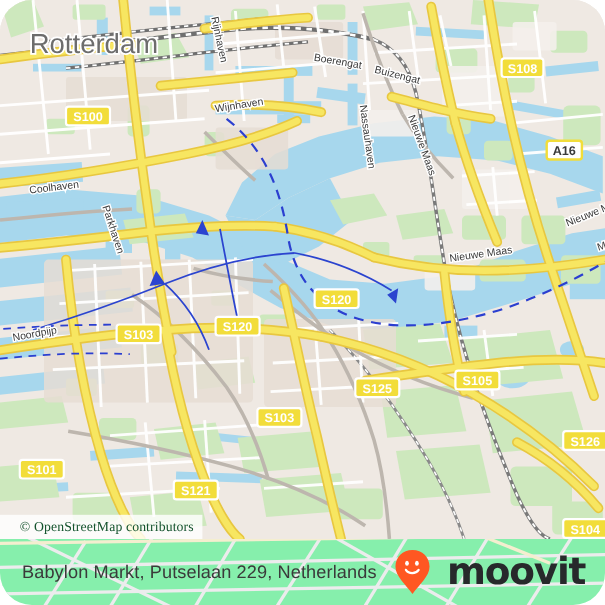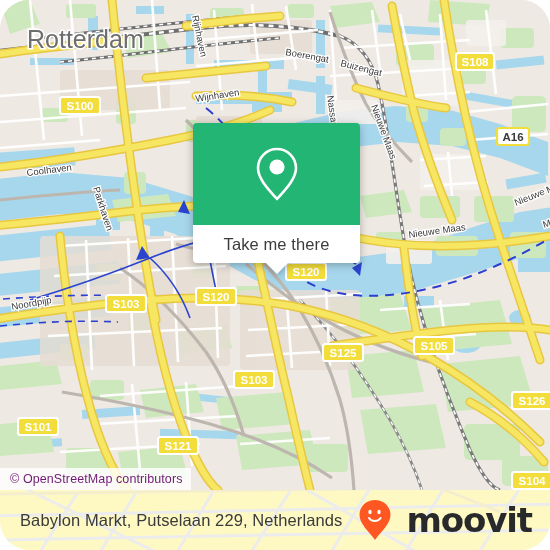--- a/index.html
+++ b/index.html
@@ -33,25 +33,25 @@
   }
   #map svg { display: block; }
 
   
   #osm-attrib {
     position: absolute;
     left: 0;
     bottom: 0;
     height: 22px;
     line-height: 22px;
-    padding: 0 8px 0 10px;
+    padding: 0 8px 0 18px;
     background: rgba(255,255,255,0.82);
     font-size: 12.5px;
-    color: #701a75;
-    font-family: Liberation Sans, sans-serif;
+    color: #14532d;
+    font-family: Liberation Serif, serif;
     white-space: nowrap;
     letter-spacing: 0.1px;
   }
 
   
   #popup {
     position: absolute;
     left: 193px;
     top: 123px;
     width: 167px;
@@ -91,21 +91,21 @@
     border-top: 11px solid #ffffff;
   }
 
   
   #footer {
     position: absolute;
     left: 0;
     top: 490px;
     width: 550px;
     height: 60px;
-    background: #fef9c3;
+    background: #86efac;
     overflow: hidden;
   }
   #footer-watermark {
     position: absolute;
     inset: 0;
     opacity: 1;
   }
   #footer-inner {
     position: relative;
     width: 100%;
@@ -519,32 +519,20 @@
             <rect x="512" y="472" width="40" height="17" rx="2.5" fill="#f2dd3a" stroke="#ffffff" stroke-width="2"></rect>
             <text x="532" y="485" font-size="11.5" font-weight="bold" fill="#ffffff" text-anchor="middle">S104</text>
           </g>
         </g>
       </g>
     </svg>
 
     <div id="osm-attrib">© OpenStreetMap contributors</div>
   </div>
 
-  <div id="popup">
-    <div id="popup-top">
-      <svg width="44" height="56" viewBox="0 0 44 56">
-        <path d="M22 3 C11.5 3, 3 11.5, 3 22 C 3 33, 14 44, 22 53 C 30 44, 41 33, 41 22 C 41 11.5, 32.5 3, 22 3 Z" fill="none" stroke="#ffffff" stroke-width="2.6" stroke-linejoin="round"></path>
-        <circle cx="22" cy="21" r="7.6" fill="#ffffff"></circle>
-      </svg>
-    </div>
-    <div id="popup-bottom">
-      <span id="popup-label">Take me there</span>
-    </div>
-    <div id="popup-pointer"></div>
-  </div>
 
   <div id="footer">
     <svg id="footer-watermark" width="550" height="60" viewBox="0 0 550 60">
       <g stroke="#ececed" stroke-width="3" fill="none">
         <path d="M40 62 L78 2"></path>
         <path d="M100 62 L140 -4"></path>
         <path d="M176 64 L214 0"></path>
         <path d="M250 64 L292 -2"></path>
         <path d="M330 64 L370 -2"></path>
         <path d="M404 64 L444 -2"></path>

